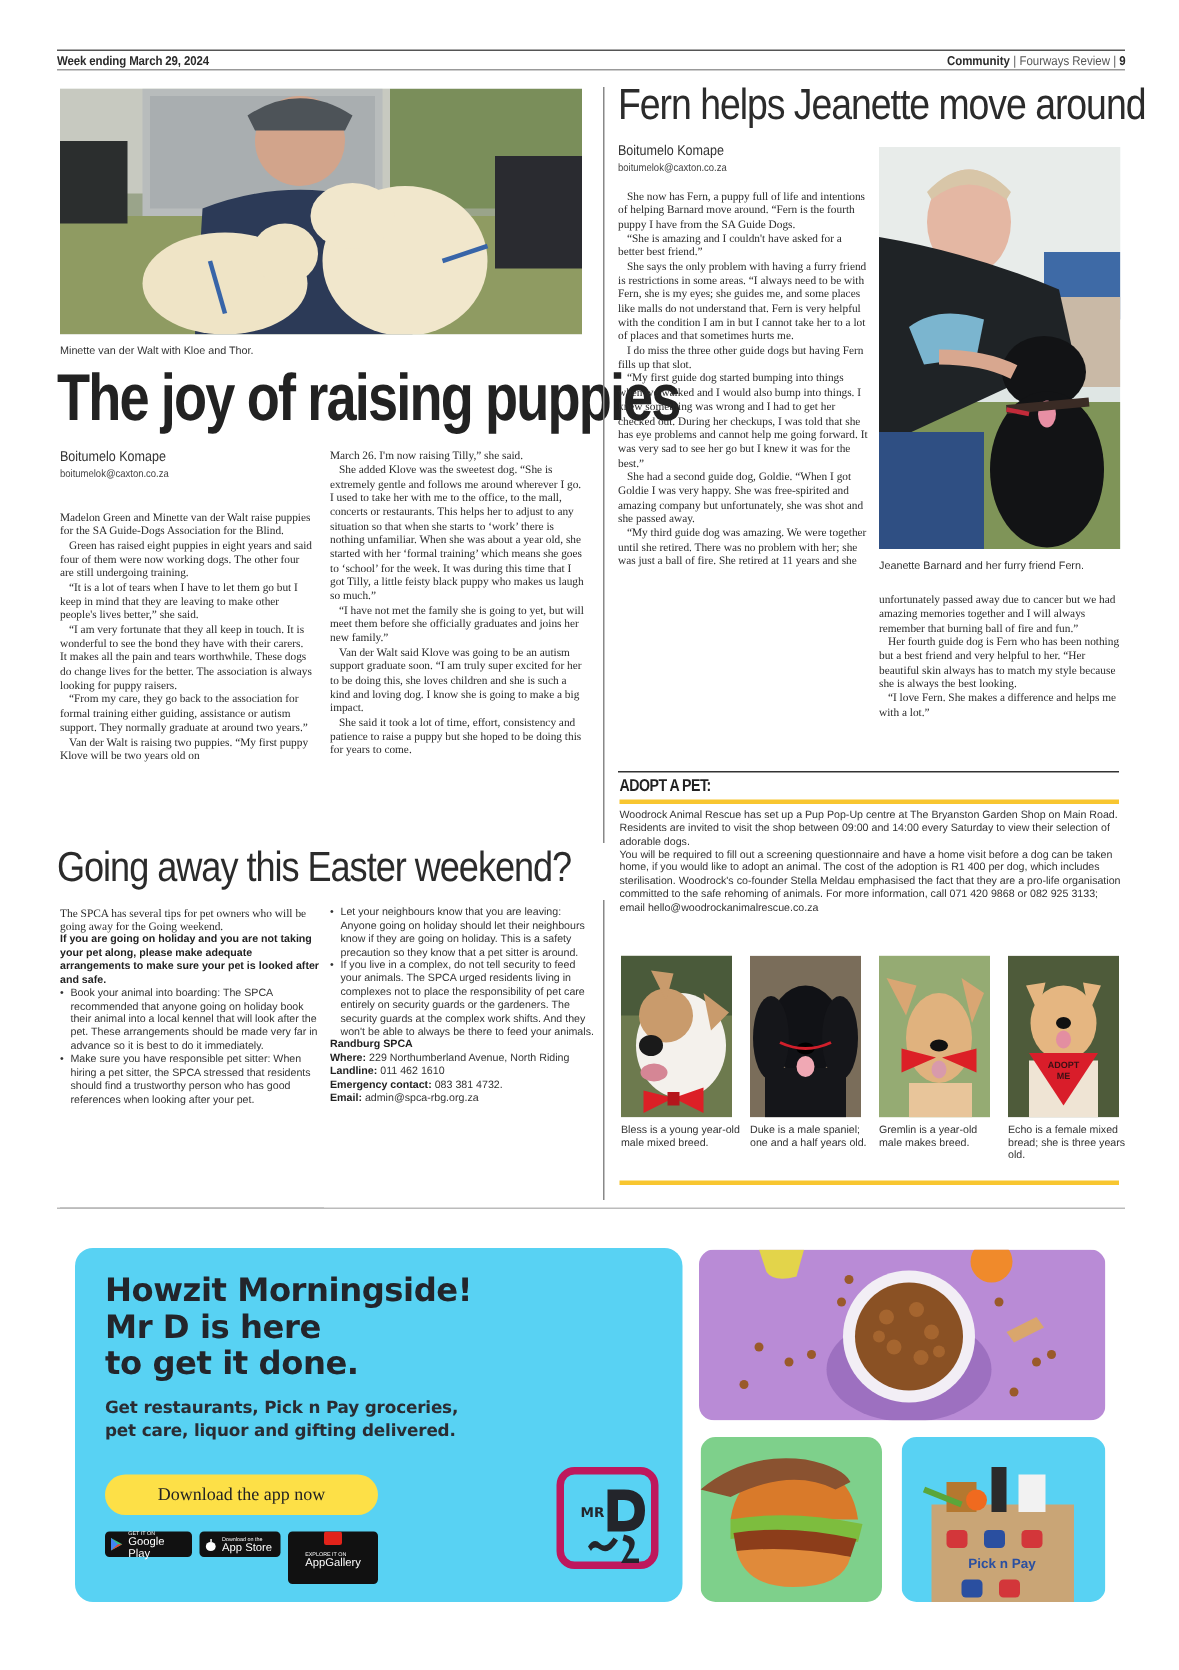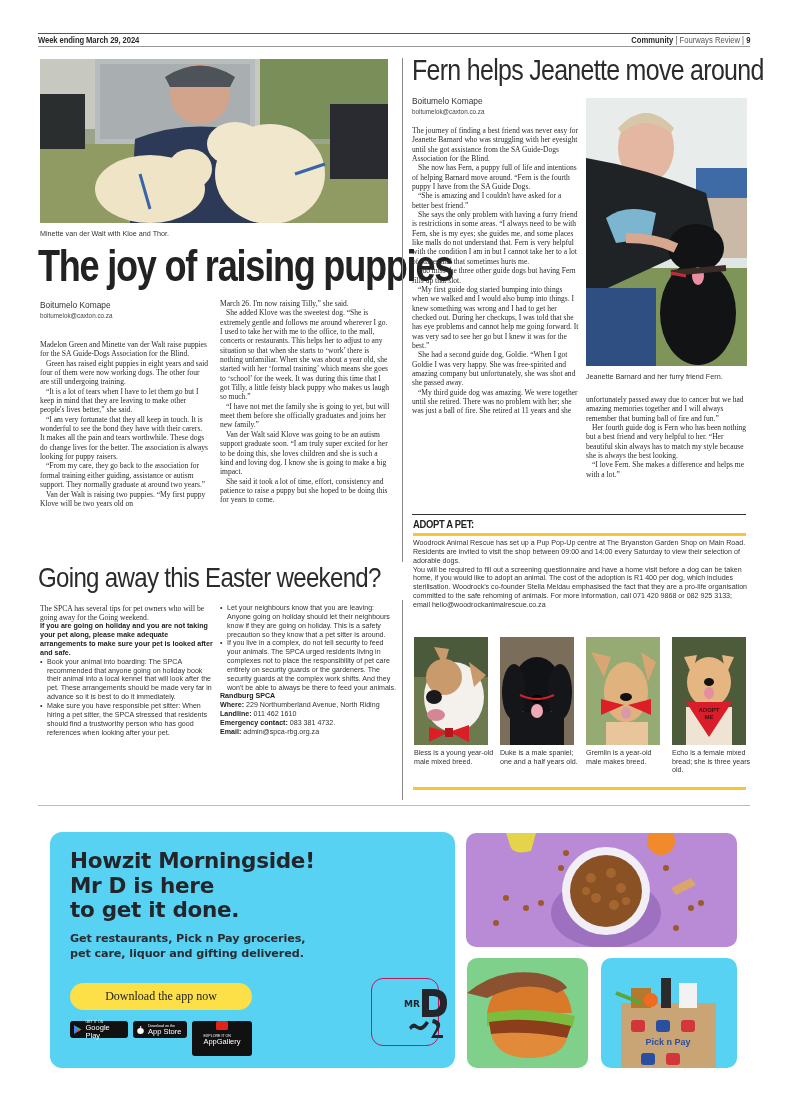--- a/index.html
+++ b/index.html
@@ -46,21 +46,21 @@
   .dog-caption { font-family: "Liberation Sans", sans-serif; font-size: 7.1px; line-height: 8.6px; color: #333; }
 
   
   .ad { left: 50px; top: 832px; width: 405px; height: 236px; background: #58d2f3; border-radius: 12px; }
   .ad-title { font-family: "DejaVu Sans", sans-serif; font-weight: bold; font-size: 21.5px; line-height: 24.5px; color: #23252b; letter-spacing: -0.3px; }
   .ad-sub { font-family: "DejaVu Sans", sans-serif; font-weight: bold; font-size: 11.2px; line-height: 14.5px; color: #2a2c33; letter-spacing: -0.1px; }
   .ad-btn { background: #fde047; border-radius: 14px; font-family: Liberation Serif, serif; font-size: 12px; color: #222; display: flex; align-items: center; justify-content: center; }
   .store-badge { background: #111; border-radius: 3px; color: #fff; display: flex; align-items: center; gap: 4px; padding: 0 4px; }
   .store-badge .small { font-family: "Liberation Sans", sans-serif; font-size: 3.6px; line-height: 4px; display: block; }
   .store-badge .big { font-family: "Liberation Sans", sans-serif; font-size: 7.5px; line-height: 8px; display: block; }
-  .mrd-logo { border: 1px solid #be185d; border-radius: 12px; padding-left: 21px; }
+  .mrd-logo { border: 5px solid #be185d; border-radius: 12px; }
   .ad-tile { border-radius: 10px; overflow: hidden; }
 </style>
 </head>
 <body>
 
 <div class="abs masthead">
   <span class="left">Week ending March 29, 2024</span>
   <span class="right">
     <b>Community</b>
     <span class="light">|</span>
@@ -114,21 +114,20 @@
   <p>She said it took a lot of time, effort, consistency and patience to raise a puppy but she hoped to be doing this for years to come.</p>
 </div>
 
 <div class="abs vrule" style="left:402px; top:58px; height:504px;"></div>
 
 <div class="abs headline-light" style="left:412px; top:54px; font-size:29px; line-height:32px;">Fern helps Jeanette move around</div>
 <div class="abs byline-name" style="left:412px; top:95px;">Boitumelo Komape</div>
 <div class="abs byline-email" style="left:412px; top:107px;">boitumelok@caxton.co.za</div>
 
 <div class="abs body-col" style="left:412px; top:126px; width:168px;">
-  <p class="first">The journey of finding a best friend was never easy for Jeanette Barnard who was struggling with her eyesight until she got assistance from the SA Guide-Dogs Association for the Blind.</p>
   <p>She now has Fern, a puppy full of life and intentions of helping Barnard move around. “Fern is the fourth puppy I have from the SA Guide Dogs.</p>
   <p>“She is amazing and I couldn't have asked for a better best friend.”</p>
   <p>She says the only problem with having a furry friend is restrictions in some areas. “I always need to be with Fern, she is my eyes; she guides me, and some places like malls do not understand that. Fern is very helpful with the condition I am in but I cannot take her to a lot of places and that sometimes hurts me.</p>
   <p>I do miss the three other guide dogs but having Fern fills up that slot.</p>
   <p>“My first guide dog started bumping into things when we walked and I would also bump into things. I knew something was wrong and I had to get her checked out. During her checkups, I was told that she has eye problems and cannot help me going forward. It was very sad to see her go but I knew it was for the best.”</p>
   <p>She had a second guide dog, Goldie. “When I got Goldie I was very happy. She was free-spirited and amazing company but unfortunately, she was shot and she passed away.</p>
   <p>“My third guide dog was amazing. We were together until she retired. There was no problem with her; she was just a ball of fire. She retired at 11 years and she</p>
 </div>
 
 <div class="abs photo" style="left:586px; top:98px; width:161px; height:268px;">

